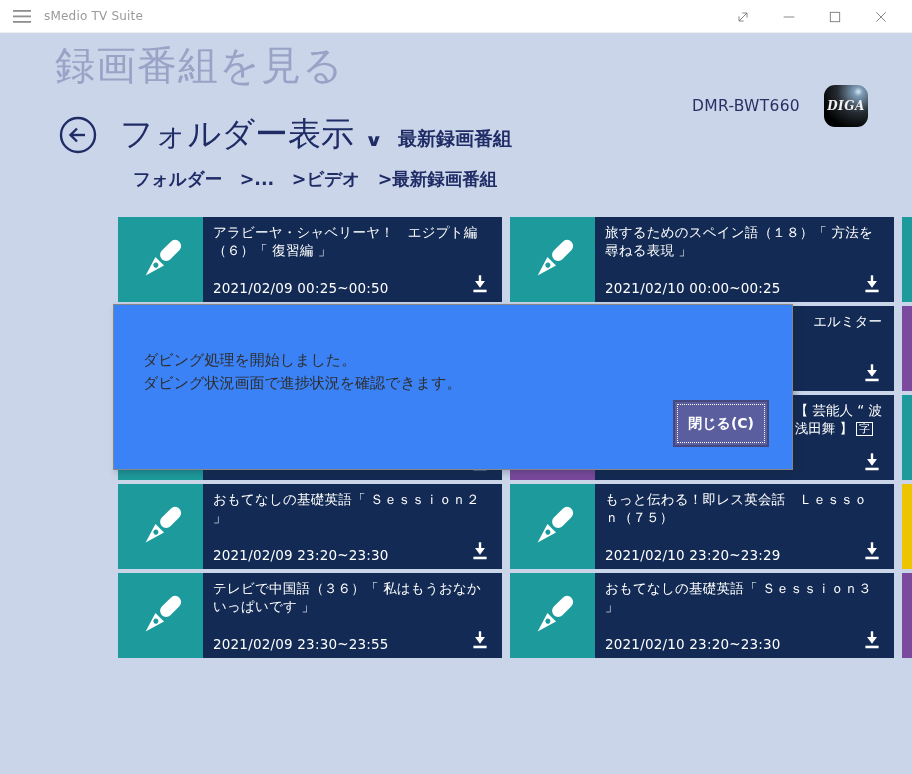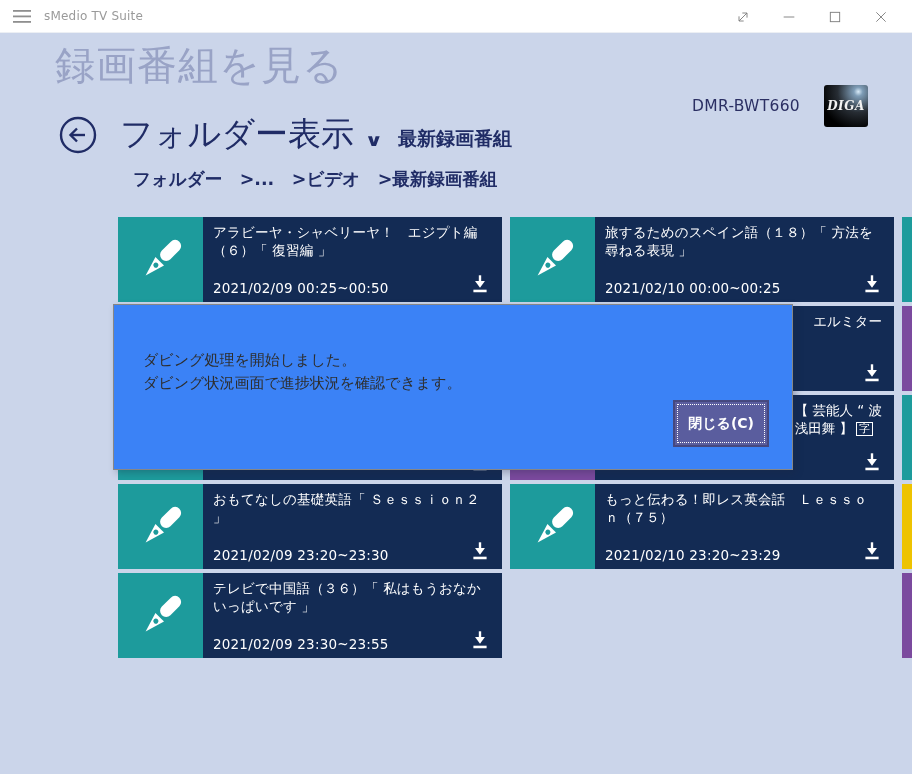--- a/index.html
+++ b/index.html
@@ -21,21 +21,21 @@
   .win-controls { position:absolute; right:8px; top:0; height:33px; display:flex; }
   .win-btn { width:46px; height:33px; display:flex; align-items:center; justify-content:center; cursor:pointer; }
   
   .page-title {
     position:absolute; left:55px; top:38px;
     font-size:40px; font-weight:500; color:#99a3c6; letter-spacing:1px;
   }
   .device-row { position:absolute; top:85px; right:44px; display:flex; align-items:center; gap:24px; }
   .device-name { font-size:15.5px; color:#2b2f63; letter-spacing:.3px; }
   .diga-logo {
-    width:44px; height:42px; border-radius:3px;
+    width:44px; height:42px; border-radius:11px;
     background:radial-gradient(circle at 78% 16%, #d9ebf8 0%, #7e9cb6 9%, #272d34 42%, #000 78%);
     display:flex; align-items:center; justify-content:center;
   }
   .diga-text { font-family:"DejaVu Serif","Liberation Serif",serif; font-style:italic; font-weight:bold; font-size:12px; color:#f2f2f2; letter-spacing:.5px; }
   .back-row { position:absolute; left:58px; top:112px; display:flex; align-items:center; }
   .back-btn { width:40px; height:40px; cursor:pointer; flex:none; }
   .view-title { margin-left:22px; font-size:33px; font-weight:500; color:#202c66; }
   .view-chevron { margin-left:13px; font-size:17px; font-weight:600; color:#202c66; transform:scaleX(1.35); margin-top:10px; }
   .view-subtitle { margin-left:17px; font-size:19px; font-weight:bold; color:#202c66; margin-top:9px; }
   .breadcrumb {
@@ -349,20 +349,41 @@
       <div class="tile-title">テレビで中国語（３６）「 私はもうおなかいっぱいです 」</div>
 
       <div class="tile-date">2021/02/09 23:30~23:55</div>
       <svg class="dl-icon" viewBox="0 0 24 24">
         <path d="M12 2.5 v8" stroke="#fff" stroke-width="2.6" fill="none"></path>
         <path d="M6.6 8.8 h10.8 L12 16.2 Z" fill="#fff"></path>
         <rect x="4.8" y="18.2" width="14.4" height="2.8" fill="#fff"></rect>
       </svg>
     </div>
   </div>
+    <div class="tile" style="left: 392px; top: 356px; --icon: #1d9b9c;">
+    <div class="tile-icon">
+      <svg viewBox="0 0 48 48">
+        <g transform="rotate(45 24 24)">
+          <rect x="19" y="2.5" width="10" height="20.5" rx="5" fill="#fff"></rect>
+          <path d="M19 25.5 h10 L24 42 Z" fill="#fff"></path>
+          <circle class="pen-hole" cx="24" cy="30" r="2.1"></circle>
+        </g>
+      </svg>
+    </div>
+    <div class="tile-body">
+      <div class="tile-title">おもてなしの基礎英語「 Ｓｅｓｓｉｏｎ３ 」</div>
+
+      <div class="tile-date">2021/02/10 23:20~23:30</div>
+      <svg class="dl-icon" viewBox="0 0 24 24">
+        <path d="M12 2.5 v8" stroke="#fff" stroke-width="2.6" fill="none"></path>
+        <path d="M6.6 8.8 h10.8 L12 16.2 Z" fill="#fff"></path>
+        <rect x="4.8" y="18.2" width="14.4" height="2.8" fill="#fff"></rect>
+      </svg>
+    </div>
+  </div>
     <div class="tile" style="left: 784px; top: 356px; --icon: #7b4a9e;">
     <div class="tile-icon">
       
     </div>
 
   </div>
   </div>
 
 <div class="dialog">
   <div class="dialog-msg">

